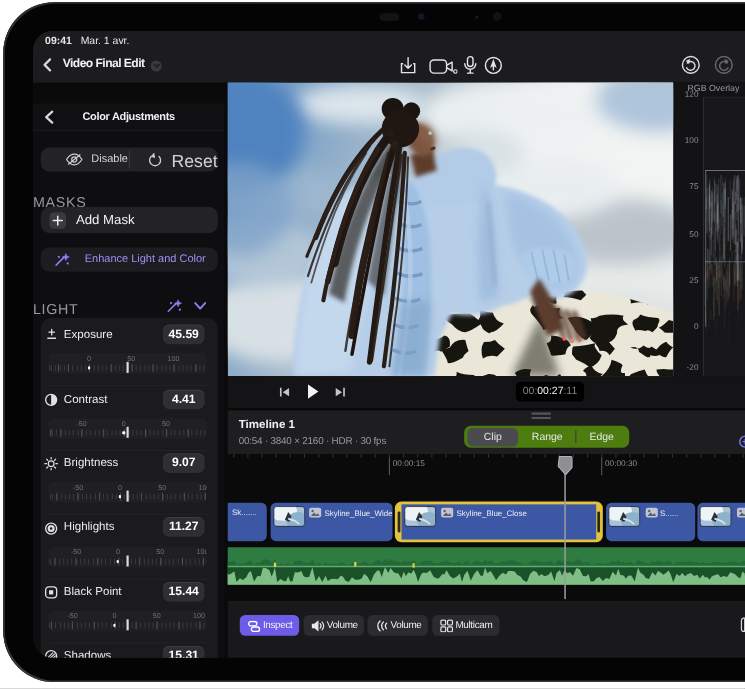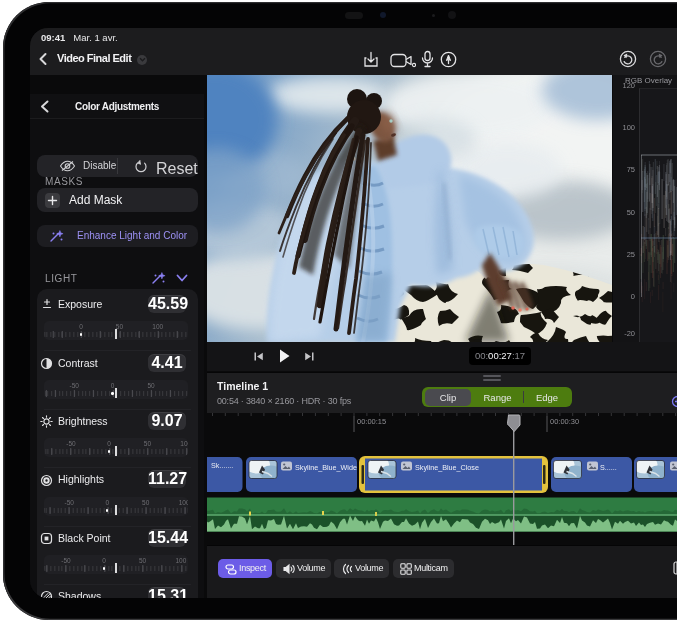--- a/index.html
+++ b/index.html
@@ -9,23 +9,23 @@
 
 #topbar{position:absolute;left:0;top:0;width:100%;height:47px;background:#1c1c1e;}
 #status{position:absolute;left:11px;top:3.5px;font-size:9.5px;color:#e8e8ea;}
 #status b{font-weight:bold;margin-right:8px;}
 #title{position:absolute;left:27px;top:23.5px;font-size:11px;letter-spacing:-0.5px;font-weight:bold;color:#f2f2f4;}
 #panel{position:absolute;left:0;top:47px;width:174px;height:523px;background:#0e0e10;margin-top:19px;}
 #cahead{position:absolute;left:0;top:0;width:174px;height:25px;background:#101012;border-bottom:1px solid #1c1c1e;}
 #cahead .t{position:absolute;left:0;width:174px;text-align:center;top:6.5px;font-size:10px;letter-spacing:-0.3px;font-weight:bold;color:#f0f0f2;}
 .chev{stroke:#d8d8da;stroke-width:2;fill:none;stroke-linecap:round;stroke-linejoin:round;}
 .pbtn{position:absolute;left:7px;width:161px;background:#232327;border-radius:8px;}
-.seclab{position:absolute;left:15px;font-size:10px;letter-spacing:0.6px;color:#98989d;}
+.seclab{position:absolute;left:0;font-size:13px;letter-spacing:0.6px;color:#98989d;}
 .slider .nm{position:absolute;left:28px;top:-6.5px;font-size:10.5px;color:#ececee;text-align:right;}
-.slider .chip{position:absolute;left:118px;top:-9.5px;width:38px;height:18px;background:#2f2f33;border-radius:6px;color:#fff;font-size:16px;font-weight:bold;text-align:center;line-height:18px;box-shadow:inset 0 1px 0 rgba(255,255,255,0.08);}
+.slider .chip{position:absolute;left:118px;top:-9.5px;width:38px;height:18px;background:#2f2f33;border-radius:6px;color:#fff;font-size:11px;font-weight:bold;text-align:center;line-height:18px;box-shadow:inset 0 1px 0 rgba(255,255,255,0.08);}
 .ruler{position:absolute;left:14px;width:144px;height:19px;background:#202024;border-radius:5px;overflow:hidden;}
 .ruler .lab{position:absolute;top:2px;font-size:6.5px;color:#6e6e73;transform:translateX(-50%);}
 .ruler .tks{position:absolute;top:11px;left:0;width:144px;height:5px;background:repeating-linear-gradient(90deg,#3a3a3e 0 1px,transparent 1px 3.85px);}
 .ruler .tkb{position:absolute;top:10px;left:0;width:144px;height:7px;background:repeating-linear-gradient(90deg,#4e4e53 0 1px,transparent 1px 19.25px);}
 .ruler .dot{position:absolute;top:12.2px;width:2.6px;height:2.6px;border-radius:50%;background:#fff;}
 .ruler .ndl{position:absolute;top:7.5px;width:1.2px;height:10px;background:#dcdcde;left:71.4px;}
 .icn{position:absolute;}
 #rgbpanel{position:absolute;left:583px;top:47px;width:110px;height:267px;background:#131315;}
 #transport{position:absolute;left:177px;top:314px;width:516px;height:29px;background:#141416;}
 #tlhead{position:absolute;left:177px;top:344px;width:516px;height:41px;background:#1e1e20;border-top:1px solid #060607;}
@@ -84,21 +84,21 @@
         </svg>
   </div>
   <div id="panel">
     <div id="cahead">
           <div class="t">Color Adjustments</div>
       <svg class="abs" style="left:9px;top:5px" width="11" height="15">
             <path class="chev" d="M8.5,2.5 L3,7.5 L8.5,12.5" stroke-width="2.2"></path>
           </svg>
     </div>
 
-    <div class="pbtn" style="top:61px;height:22px;padding-left:12px;">
+    <div class="pbtn" style="top:40px;height:22px;padding-left:12px;">
       <div class="abs" style="left:79.5px;top:3px;width:1px;height:16px;background:#39393d;"></div>
       <svg class="abs" style="left:22px;top:5px" width="17" height="12" fill="none" stroke="#cfcfd2" stroke-width="1.1">
         <path d="M1.5,6 C3.5,2.8 6,1.2 8.5,1.2 C11,1.2 13.5,2.8 15.5,6 C13.5,9.2 11,10.8 8.5,10.8 C6,10.8 3.5,9.2 1.5,6 Z"></path>
             <circle cx="8.5" cy="6" r="2.3"></circle>
             <path d="M3,10.5 L14,1.5"></path>
           </svg>
       <div class="abs" style="left:46px;top:5px;font-size:10px;color:#d4d4d7;">Disable</div>
       <svg class="abs" style="left:97px;top:4px" width="13" height="14" fill="none" stroke="#cfcfd2" stroke-width="1.2">
         <path d="M10.6,4.2 a5,5 0 1 1 -7.2,0" stroke-linecap="round"></path>
             <path d="M6.2,1 L3.4,4.2 L7,5.4" fill="#cfcfd2" stroke-width="0.6"></path>
@@ -676,21 +676,21 @@
   <div id="transport">
     <svg class="abs" style="left:46px;top:9px" width="11" height="11" fill="#c4c4c7">
           <path d="M1.5,1.5 L3,1.5 L3,9.5 L1.5,9.5 Z M9.8,1.8 L4,5.5 L9.8,9.2 Z"></path>
         </svg>
     <svg class="abs" style="left:71px;top:6px" width="13" height="16" fill="#f2f2f4">
           <path d="M2,1.5 L11.5,8 L2,14.5 Z"></path>
         </svg>
     <svg class="abs" style="left:97px;top:9px" width="11" height="11" fill="#c4c4c7">
           <path d="M9.5,1.5 L8,1.5 L8,9.5 L9.5,9.5 Z M1.2,1.8 L7,5.5 L1.2,9.2 Z"></path>
         </svg>
-    <div class="abs" style="left:262px;top:5px;width:62px;height:18px;background:#000;border-radius:4px;text-align:center;line-height:18px;font-size:9.5px;color:#85858a;">00:<span style="color:#f2f2f4;">00:27</span>:<span>17</span></div>
+    <div class="abs" style="left:262px;top:5px;width:62px;height:18px;background:#000;border-radius:4px;text-align:center;line-height:18px;font-size:9.5px;color:#85858a;">00:<span style="color:#f2f2f4;">00:27</span>:<span>11</span></div>
   </div>
 
   <div id="tlhead">
     <div class="abs" style="left:10px;top:7px;font-size:10.5px;font-weight:bold;color:#f0f0f2;">Timeline 1</div>
     <div class="abs" style="left:10px;top:23px;font-size:9px;letter-spacing:-0.2px;color:#98989d;">00:54 · 3840 × 2160 · HDR · 30 fps</div>
     <div class="abs" style="left:276px;top:2px;width:18px;height:1.5px;background:#55555a;border-radius:1px;"></div>
         <div class="abs" style="left:276px;top:6px;width:18px;height:1.5px;background:#55555a;border-radius:1px;"></div>
     <div class="seg">
       <div class="opt" style="left:3px;width:46px;background:#4a4a4f;border-radius:5px;">Clip</div>
       <div class="opt" style="left:51px;width:49px;">Range</div>

